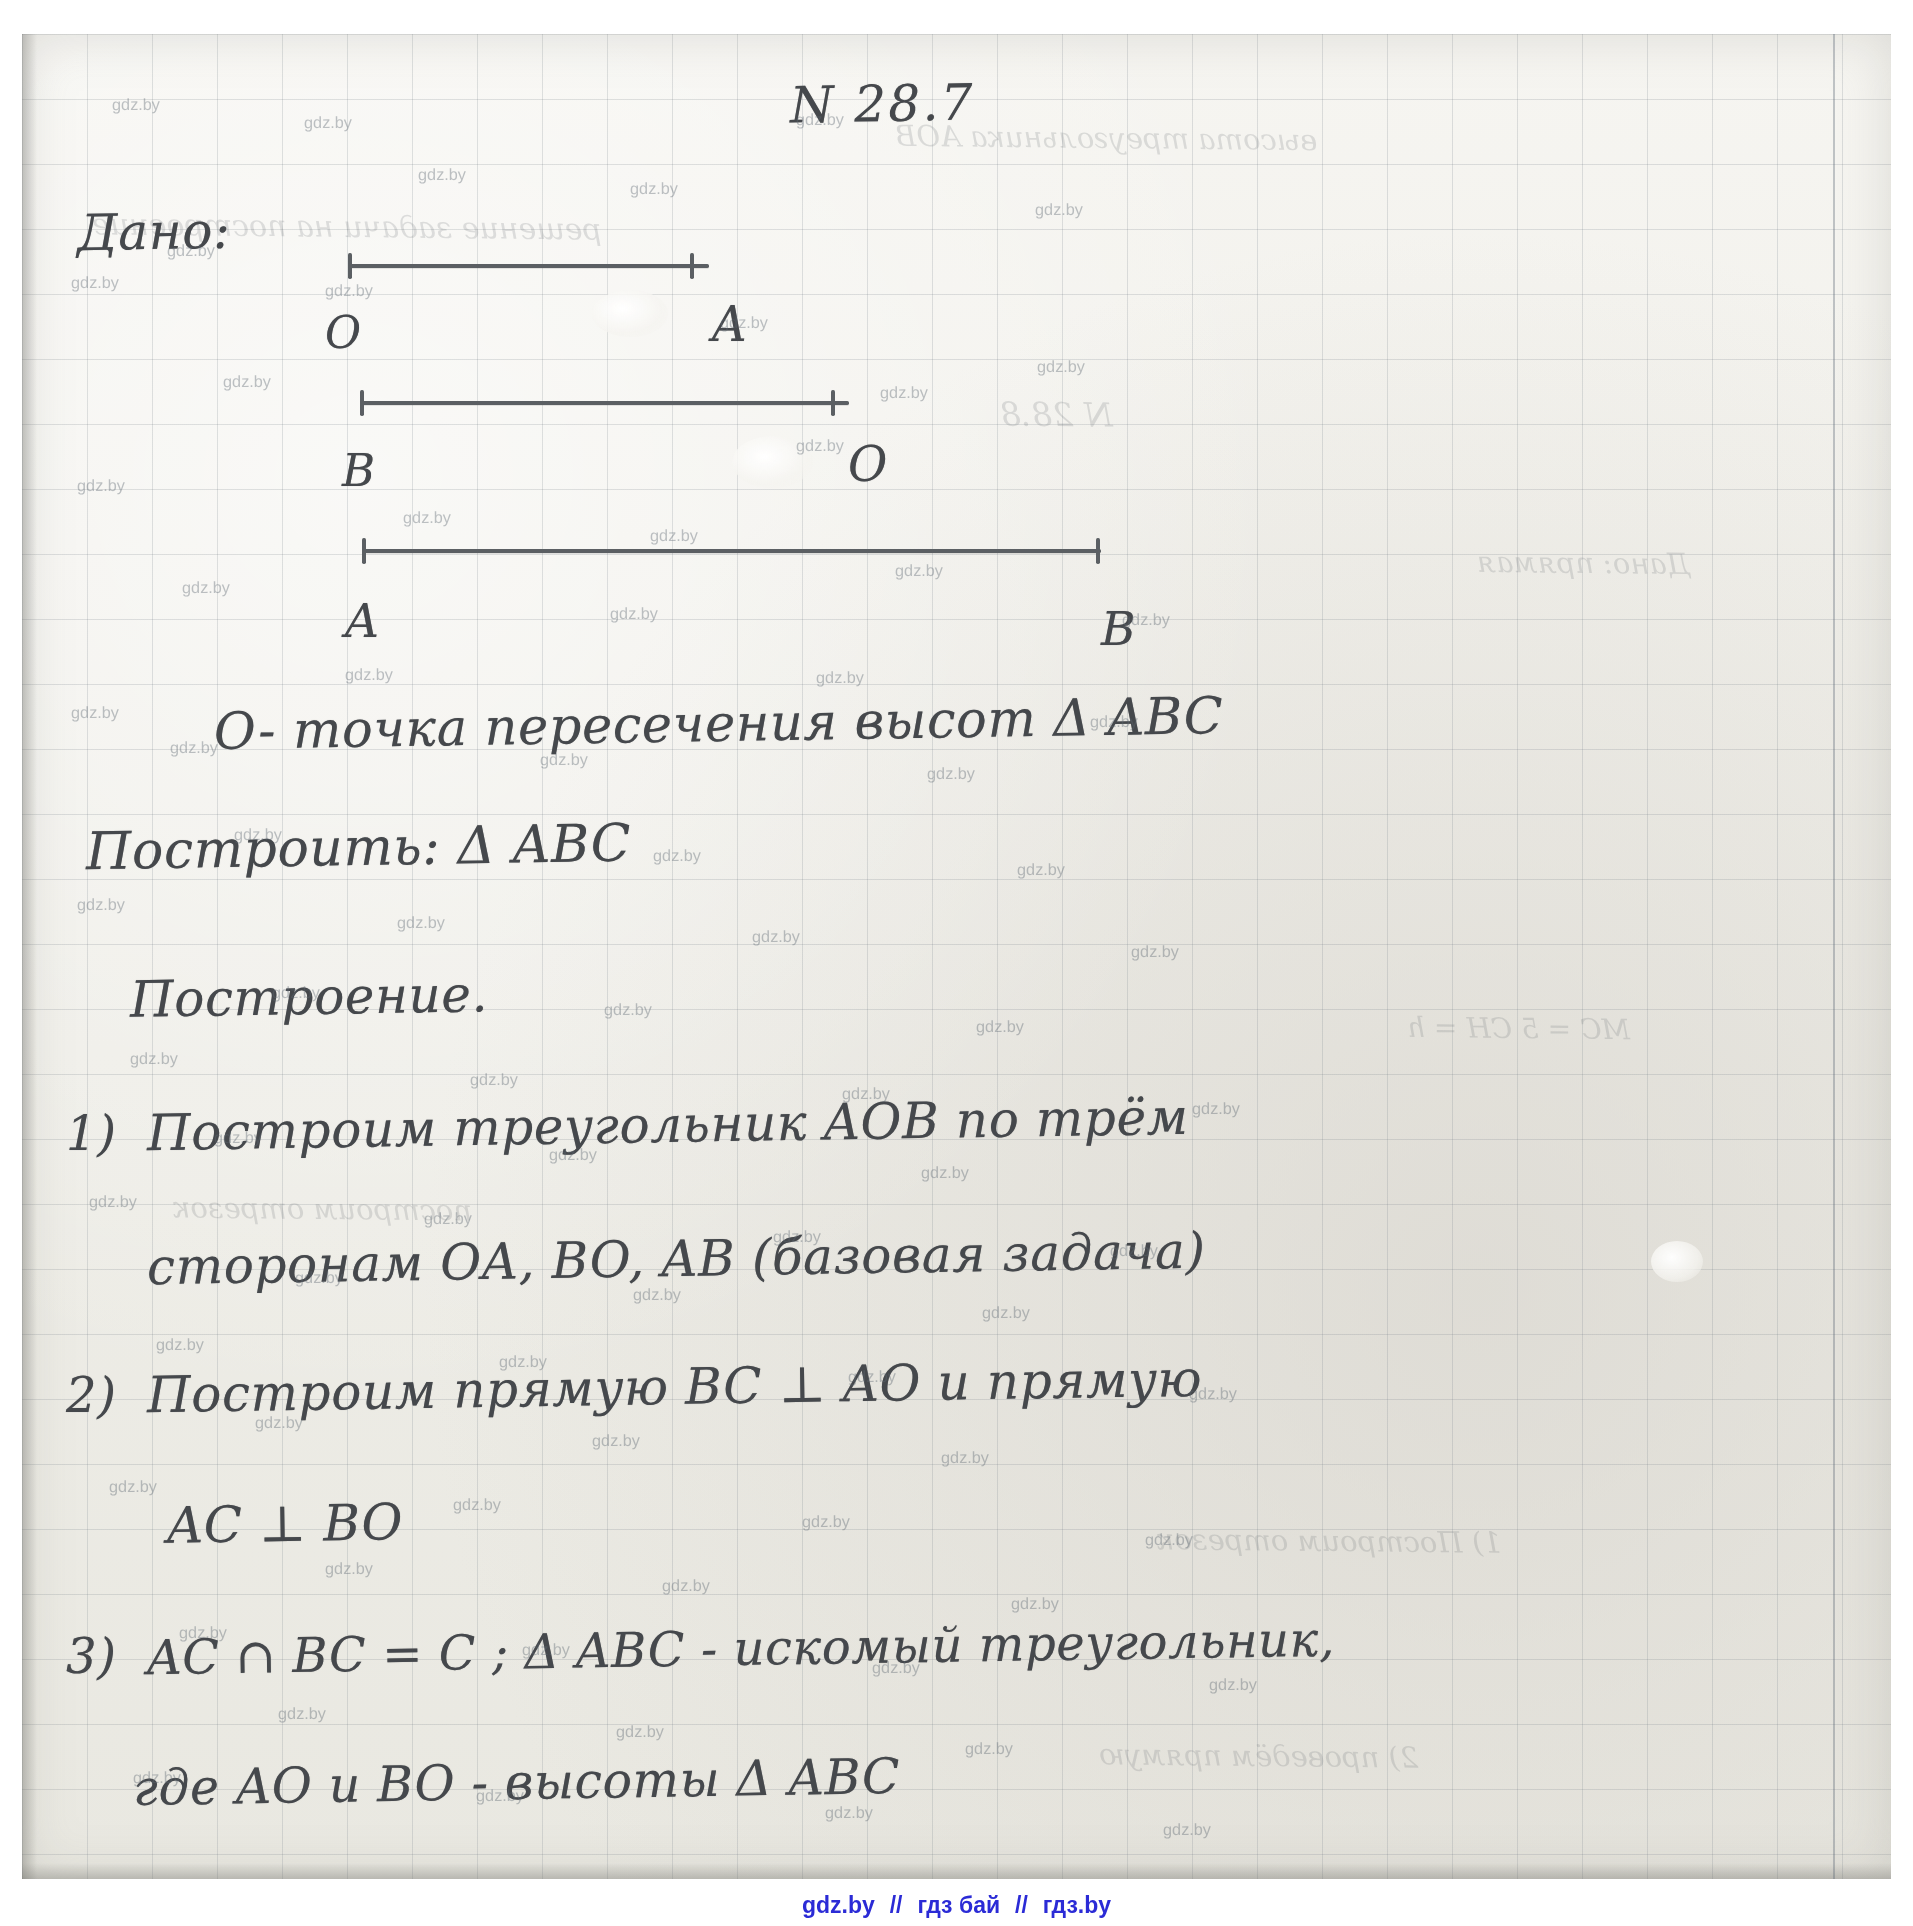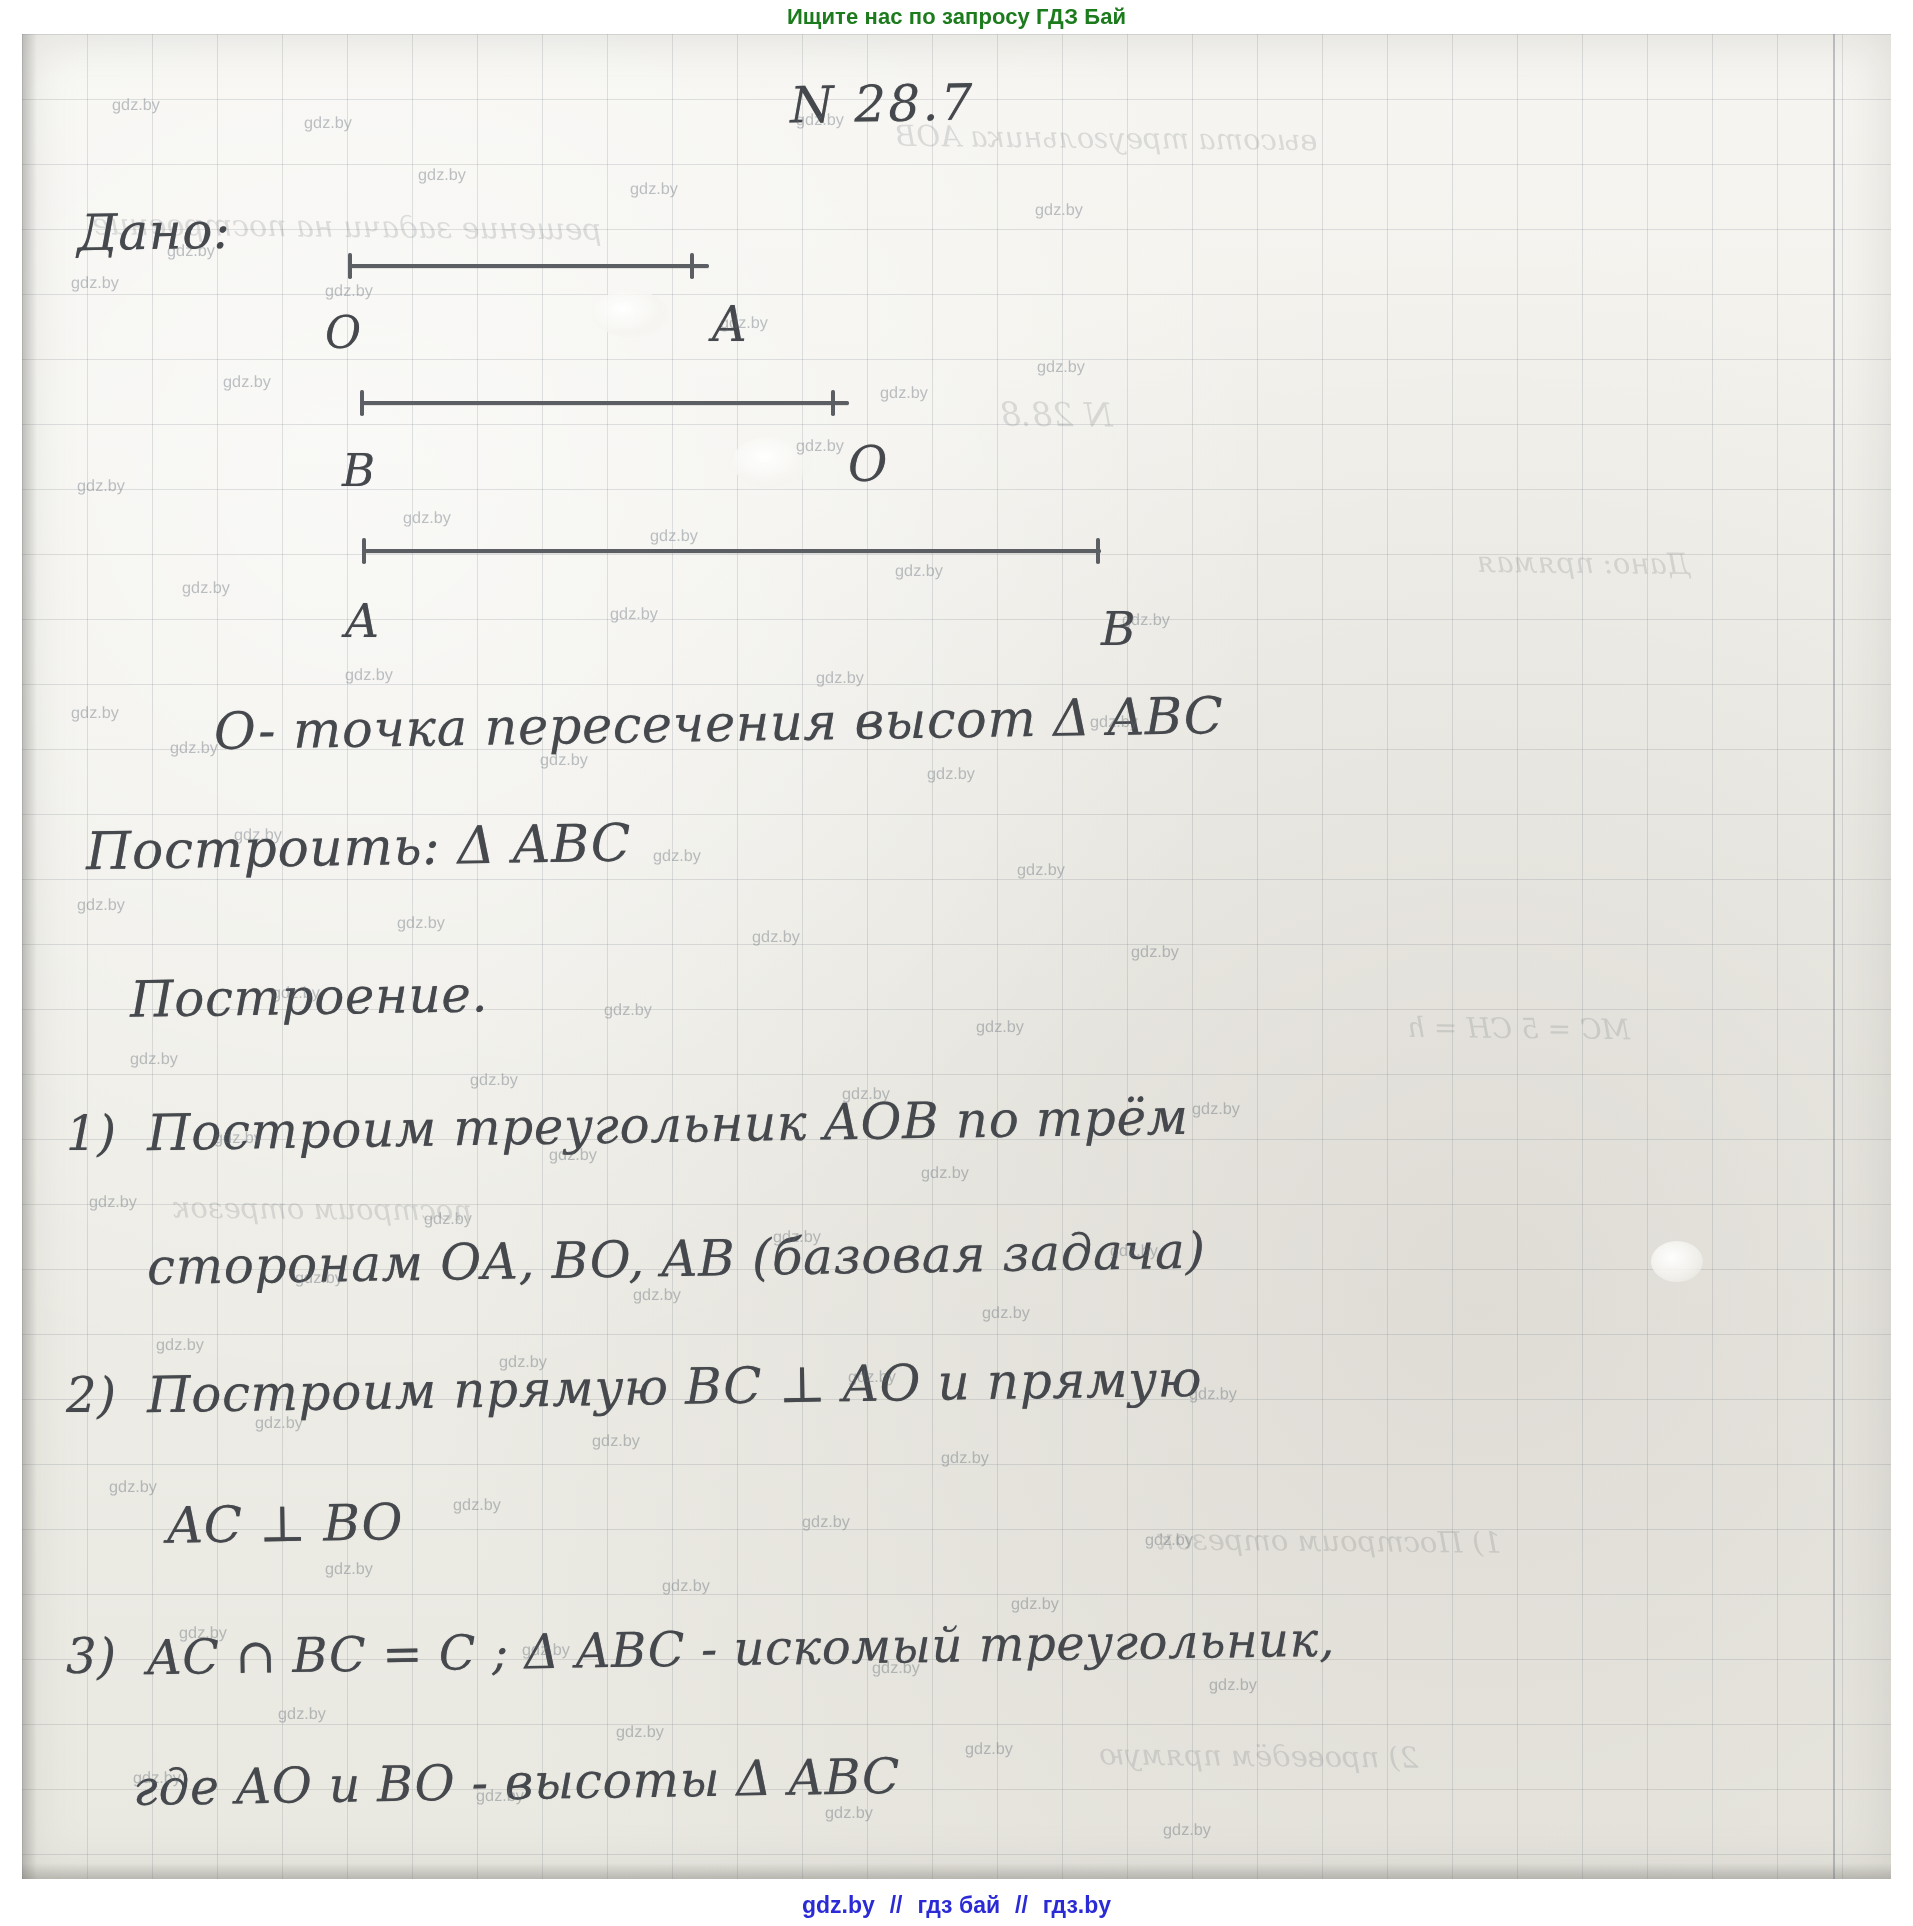--- a/index.html
+++ b/index.html
@@ -149,23 +149,20 @@
     pointer-events: none;
     user-select: none;
     transform: rotate(-0.3deg);
   }
 </style>
 </head>
 <body>
 
 <div id="page">
 
-  <div id="top-banner">
-    <span class="banner-text">Ищите нас по запросу ГДЗ Бай</span>
-  </div>
 
   <div id="sheet">
     <div class="edge-shadow-left"></div>
     <div class="edge-shadow-bottom"></div>
     <div class="margin-line"></div>
 
     <div class="ghost" style="left:70px; top:175px; font-size:30px;">решение задачи на построение</div>
     <div class="ghost" style="left:873px; top:87px; font-size:29px;">высота треугольника AOB</div>
     <div class="ghost" style="left:978px; top:361px; font-size:33px;">N 28.8</div>
     <div class="ghost" style="left:1455px; top:512px; font-size:29px;">Дано: прямая</div>

